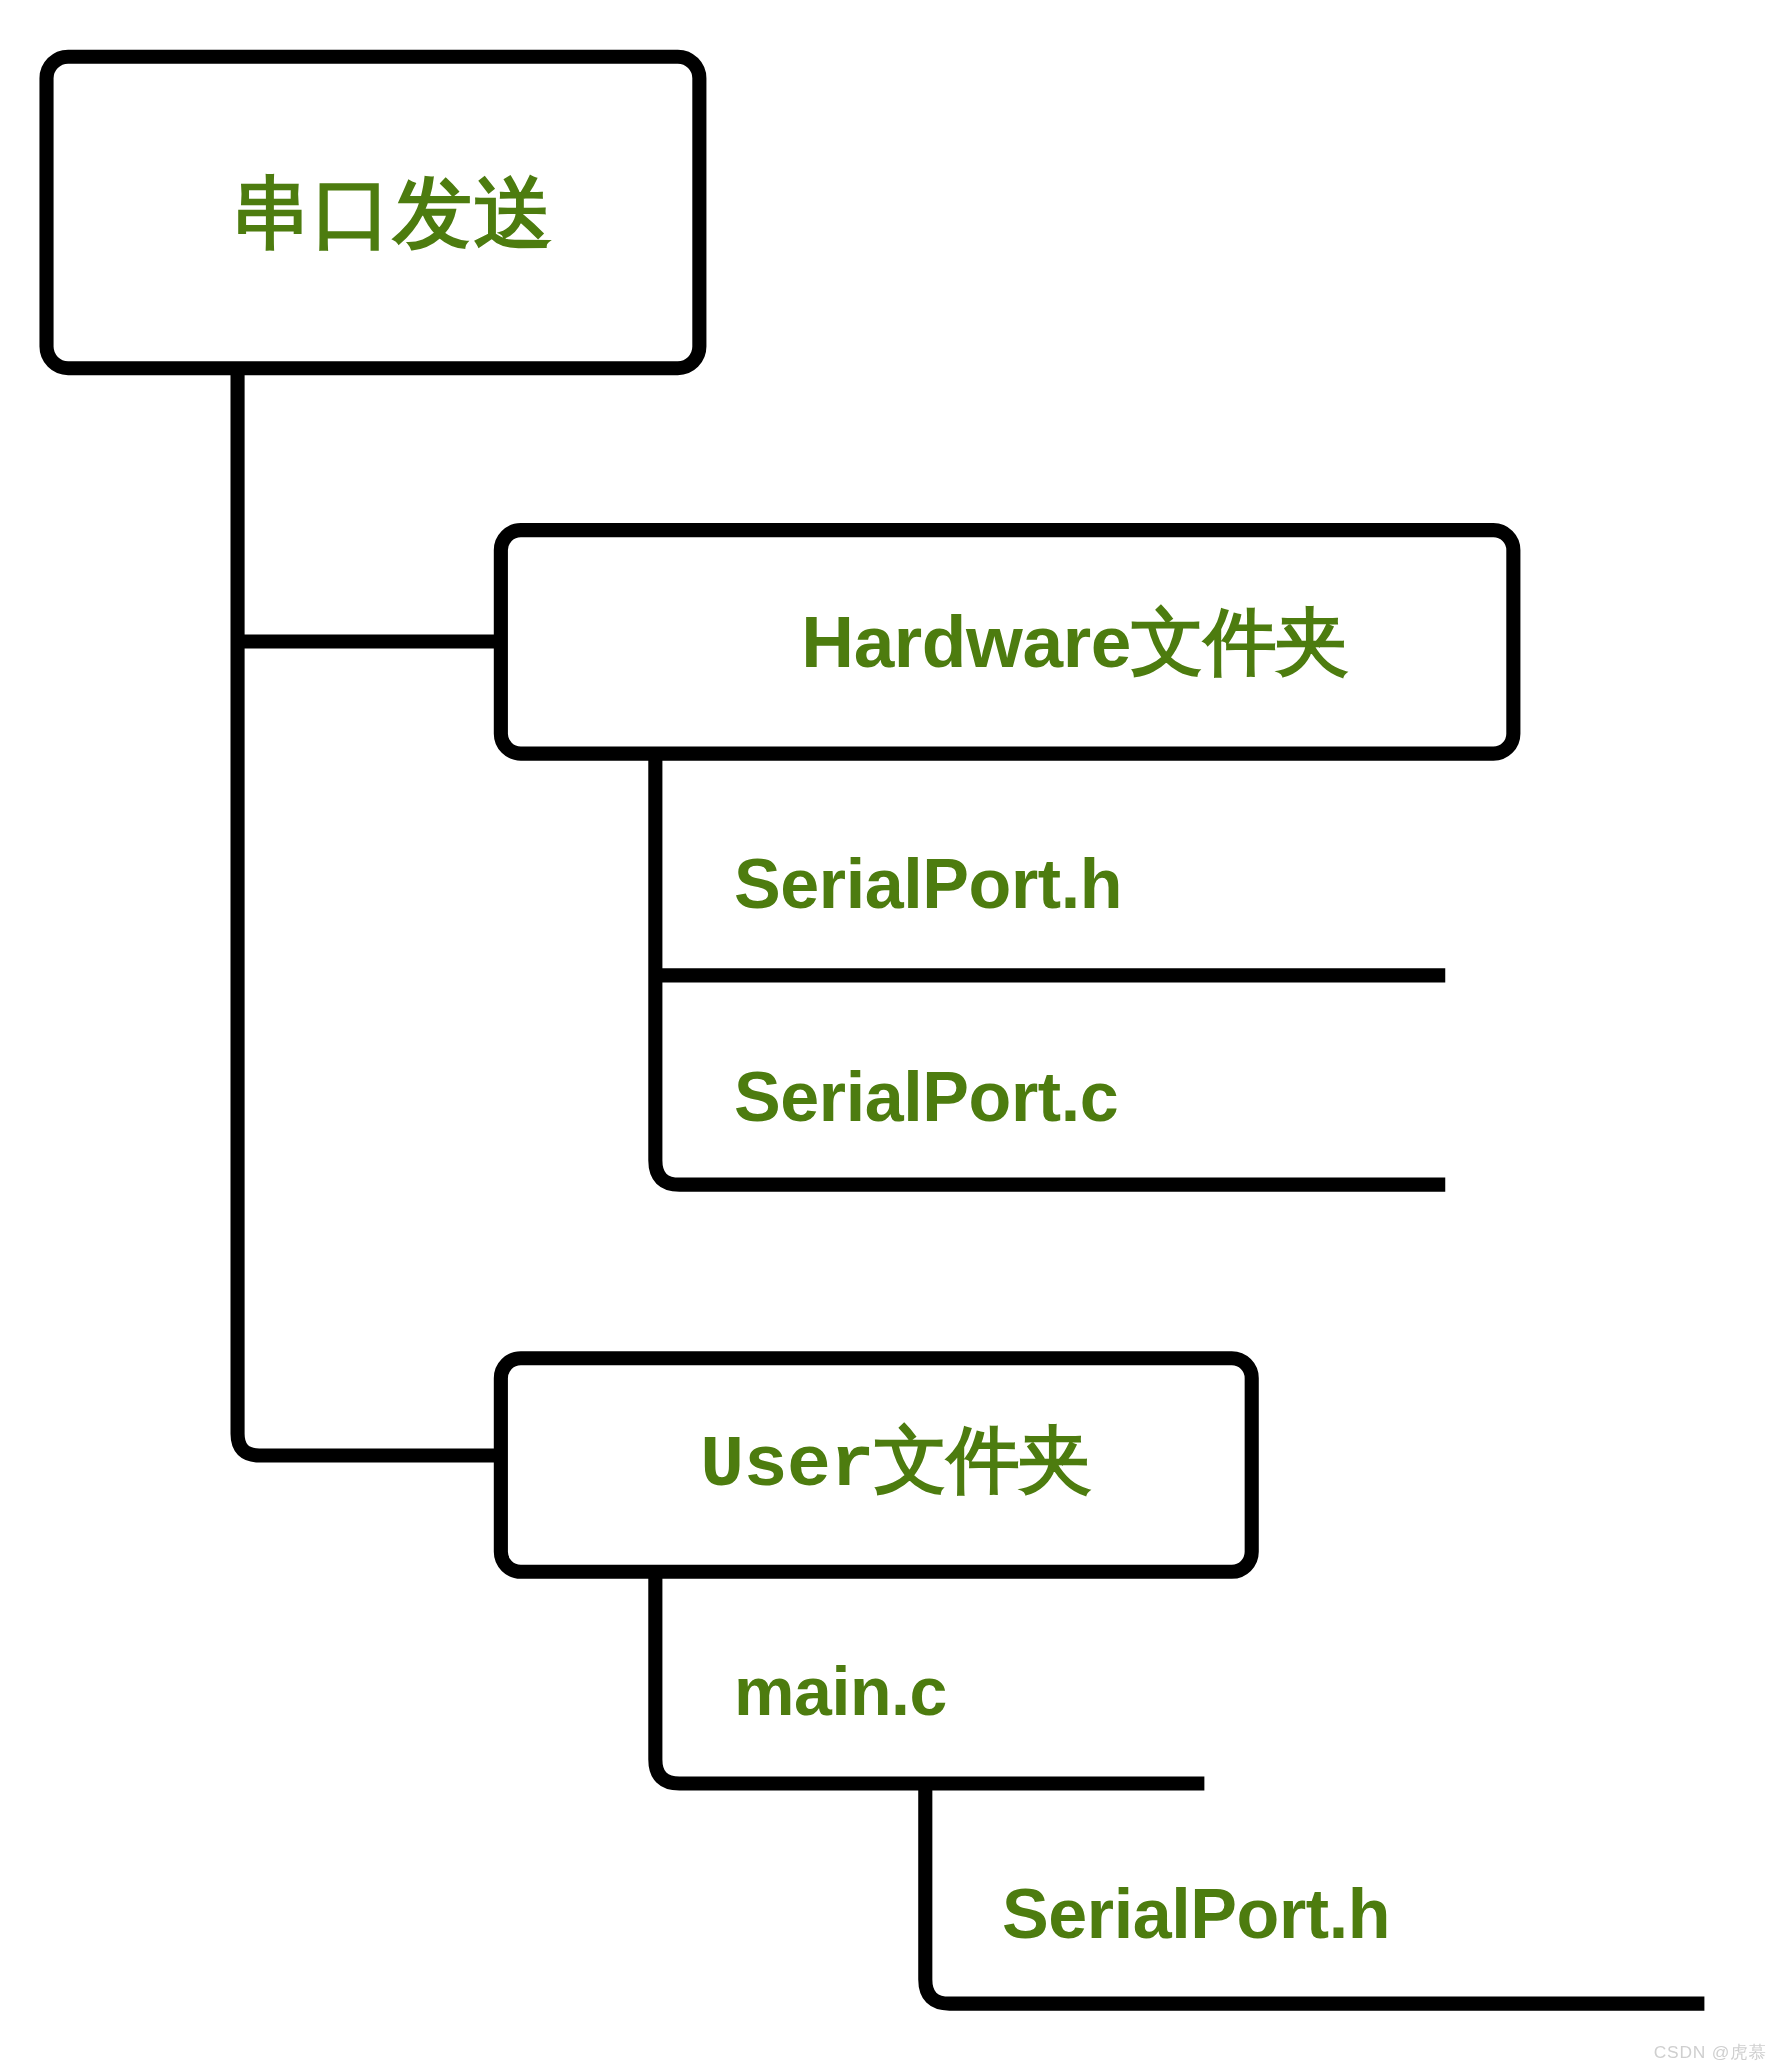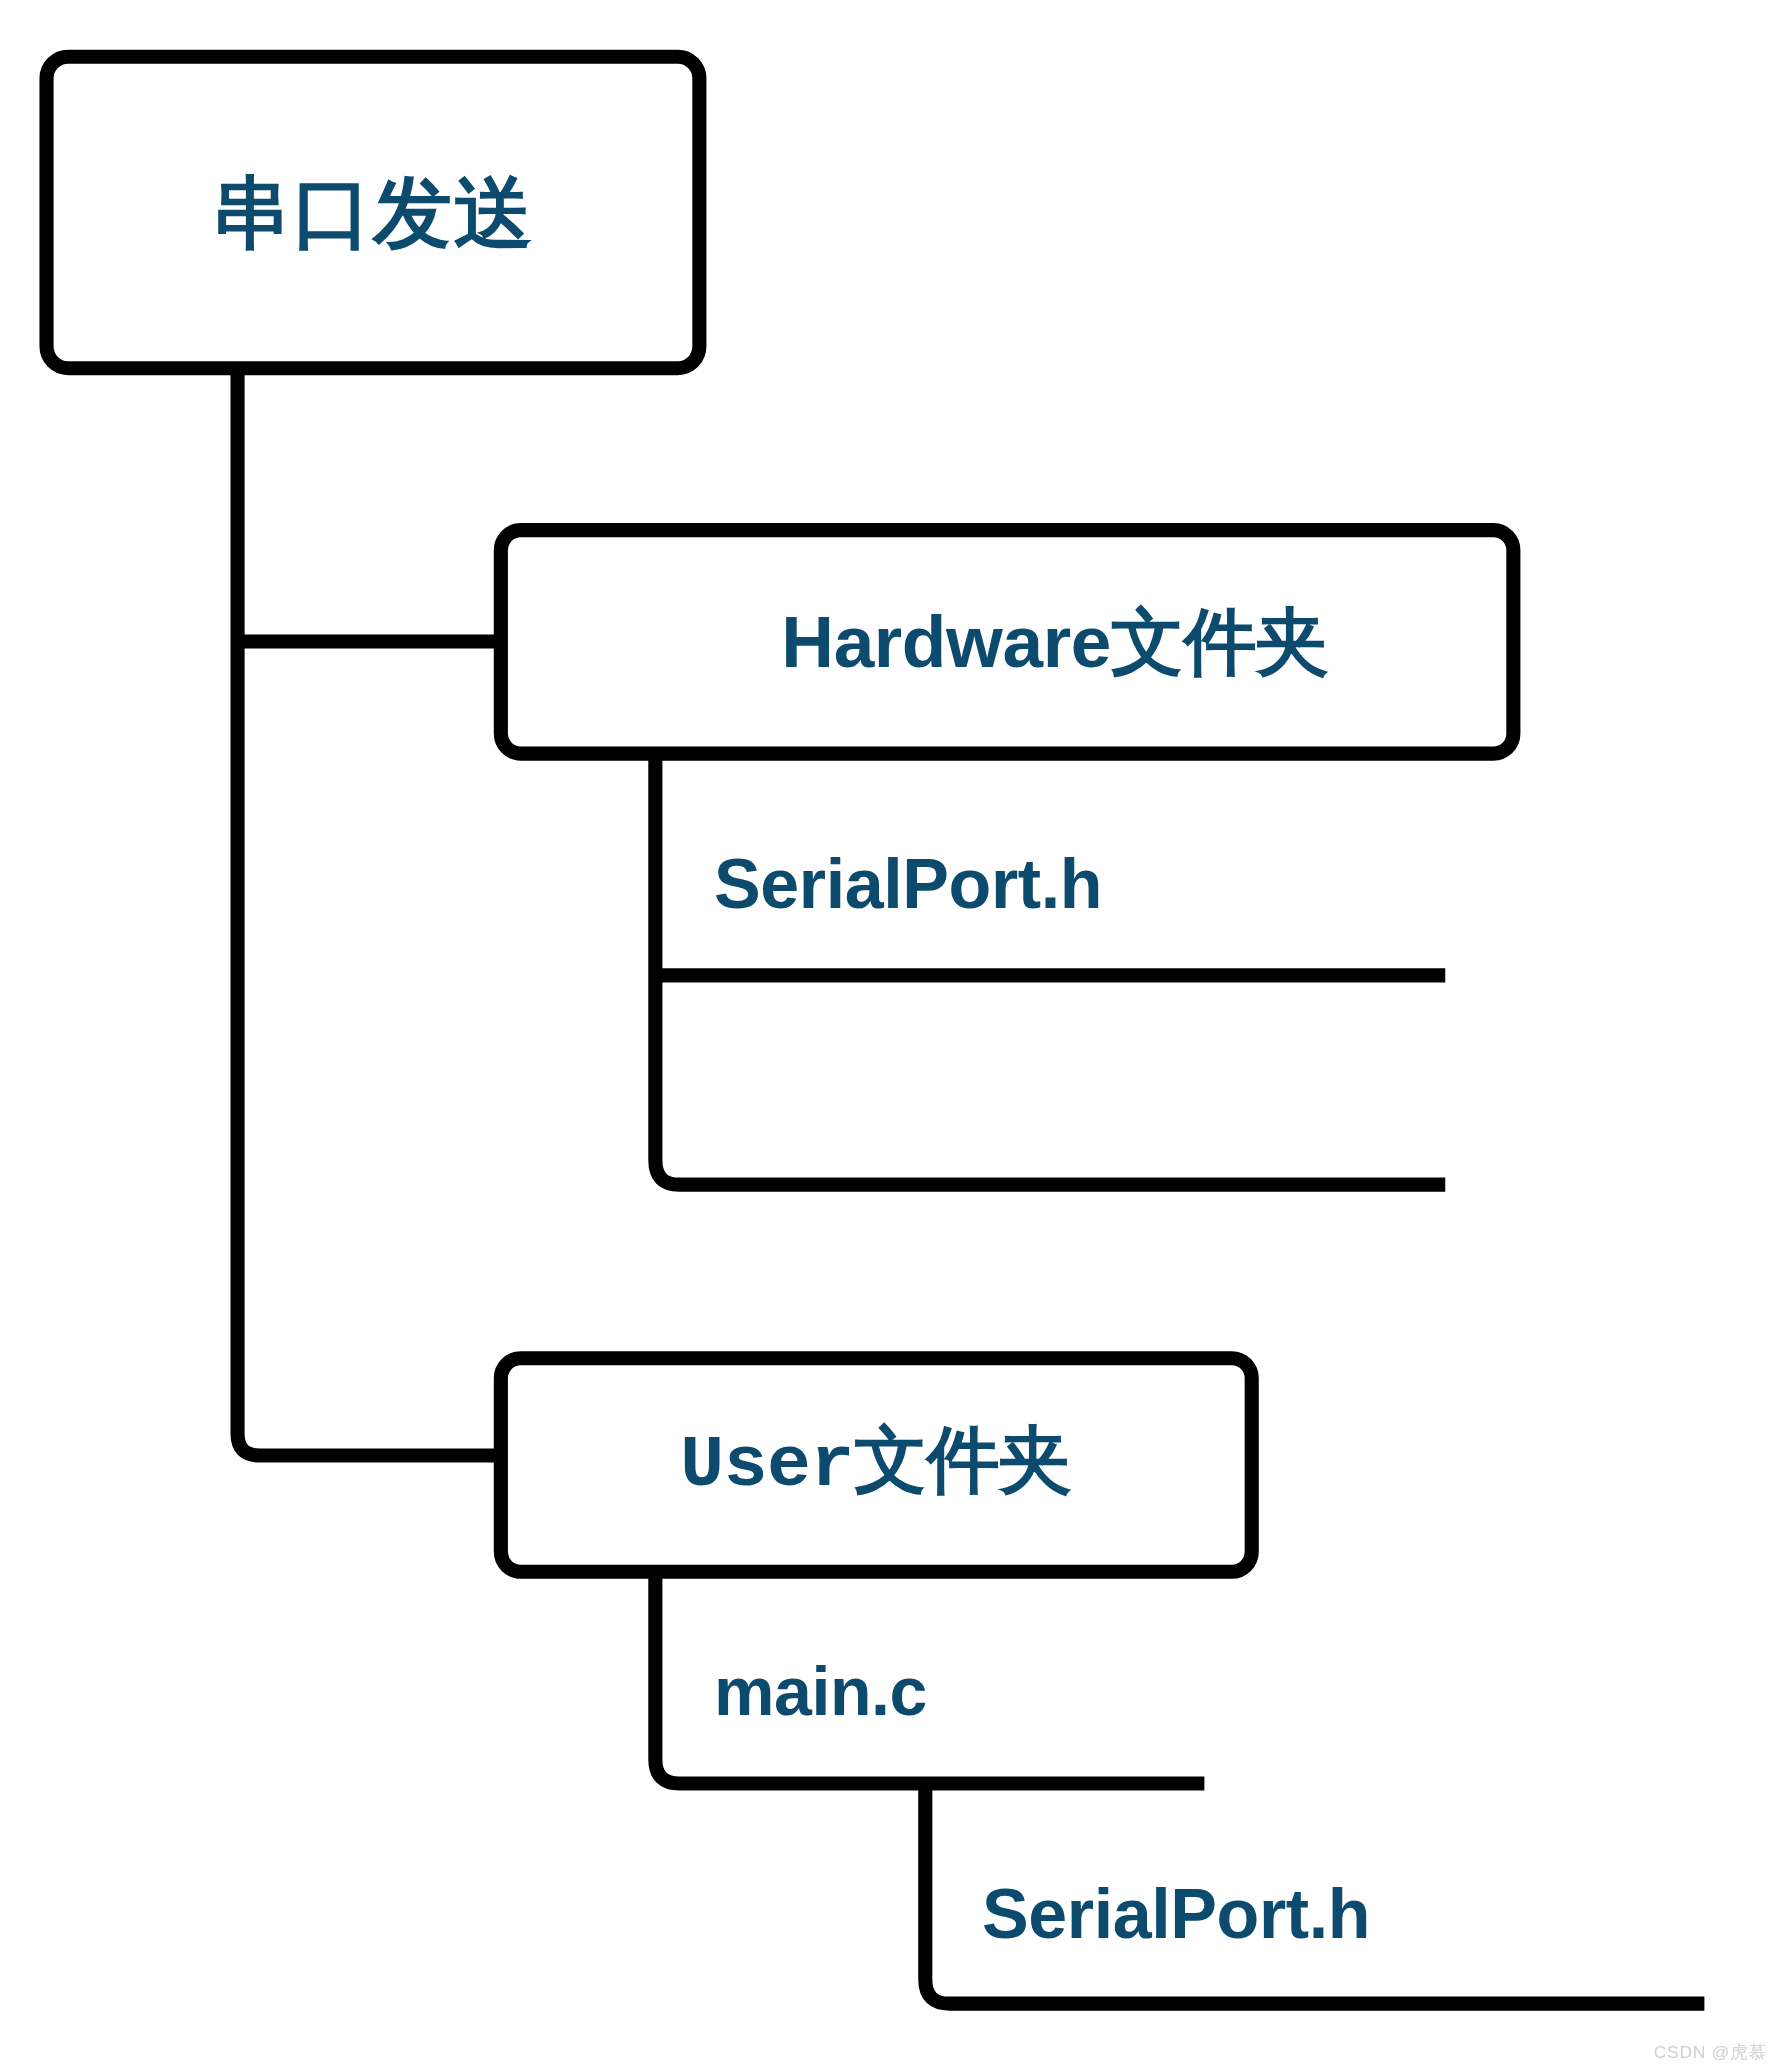--- a/index.html
+++ b/index.html
@@ -17,25 +17,26 @@
   }
   svg.tree-lines {
     position: absolute;
     left: 0;
     top: 0;
     width: 1775px;
     height: 2072px;
   }
   .node-label {
     position: absolute;
-    color: #0c4a6e;
+    color: #4d7c0f;
     font-weight: bold;
     white-space: nowrap;
     line-height: 1;
     letter-spacing: -0.4px;
+    margin-left: 20px;
   }
   #root-label {
     left: 40px;
     top: 50px;
     width: 666px;
     height: 325px;
     display: flex;
     align-items: center;
     justify-content: center;
     font-size: 79px;
@@ -119,20 +120,21 @@
 
     <path d="M 1114 2147 L 1114 2383 Q 1114 2412 1143 2412 L 2052 2412" fill="none" stroke="#000000" stroke-width="17" stroke-linecap="butt" stroke-linejoin="round"></path>
   </svg>
 
   <div class="node-label" id="root-label">串口发送</div>
 
   <div class="node-label" id="hardware-label">Hardware文件夹</div>
 
   <div class="node-label" id="sph1-label">SerialPort.h</div>
 
+  <div class="node-label" id="spc-label">SerialPort.c</div>
 
   <div class="node-label" id="user-label">User文件夹</div>
 
   <div class="node-label" id="mainc-label">main.c</div>
 
   <div class="node-label" id="sph2-label">SerialPort.h</div>
 
   <div id="watermark">CSDN @虎慕</div>
 
 </div>

